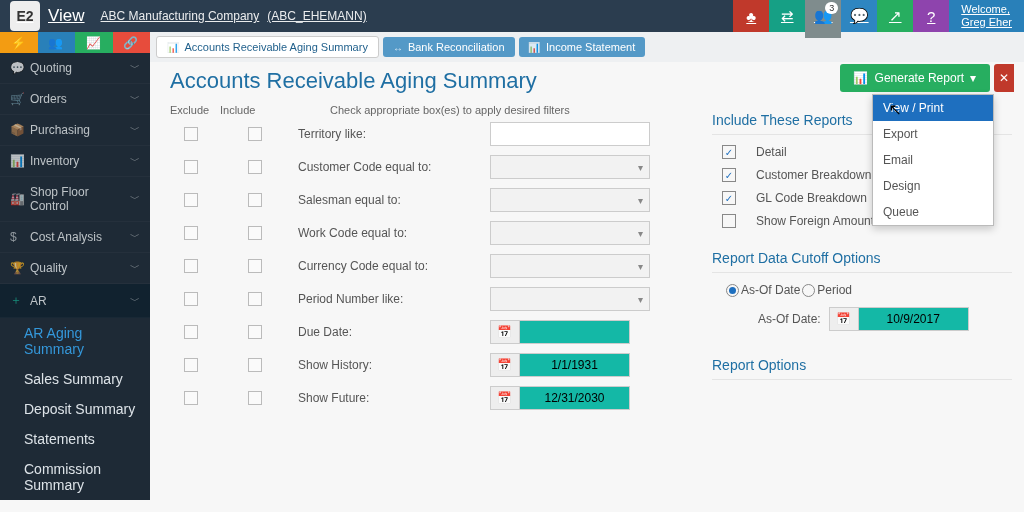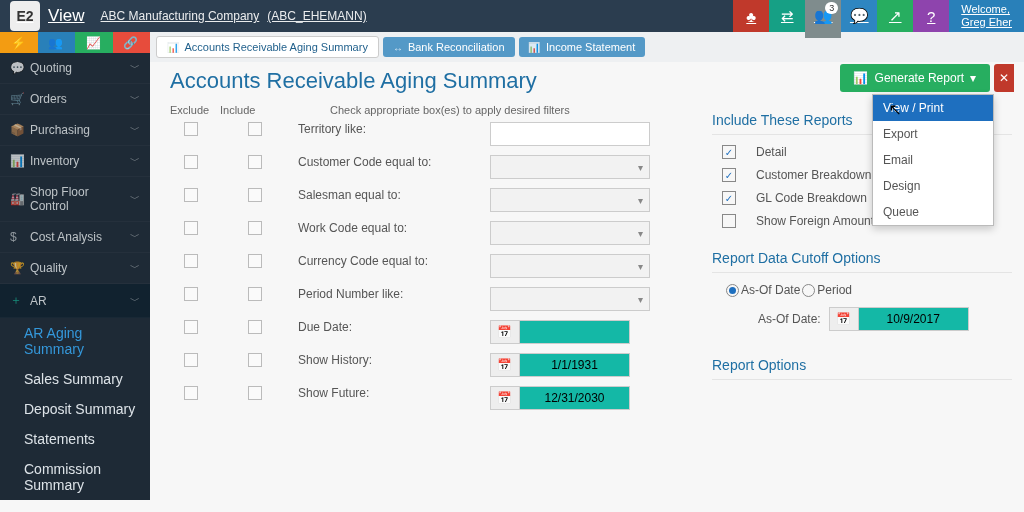--- a/index.html
+++ b/index.html
@@ -48,21 +48,21 @@
 .gen-btn { background:#27ae60; color:#fff; padding:7px 14px; border-radius:3px; font-size:12px; display:flex; align-items:center; gap:6px; cursor:pointer; }
 .gen-close { background:#c0392b; color:#fff; width:20px; border-radius:3px 0 0 3px; display:flex; align-items:center; justify-content:center; }
 .dropdown { position:absolute; right:30px; top:32px; width:122px; background:#fff; border:1px solid #bbb; box-shadow:0 3px 8px rgba(0,0,0,.2); z-index:10; }
 .dd-item { padding:6px 10px; font-size:12px; cursor:pointer; }
 .dd-item.hover { background:#1e6fbf; color:#fff; }
 
 .body-cols { display:flex; gap:20px; }
 .left { flex:1; }
 .hdr-row { display:flex; gap:8px; font-size:11px; color:#666; margin-bottom:6px; }
 .hdr-row .c1{width:42px}.hdr-row .c2{width:42px}.hdr-row .c3{flex:1;margin-left:60px}
-.filter-row { display:flex; align-items:flex-start; gap:22px; margin-bottom:9px; }
+.filter-row { display:flex; align-items:center; gap:22px; margin-bottom:9px; }
 .cb { width:14px; height:14px; border:1px solid #bbb; background:#fafafa; }
 .cb-col { width:42px; display:flex; justify-content:center; }
 .filter-lbl { width:170px; font-size:12px; color:#555; }
 .txt-in { width:160px; height:24px; border:1px solid #ccc; background:#fff; padding:0 6px; }
 .drop-in { width:160px; height:24px; border:1px solid #ccc; background:#f2f2f2; display:flex; align-items:center; justify-content:flex-end; padding-right:6px; color:#888; font-size:10px; }
 .date-grp { display:flex; }
 .date-btn { width:30px; height:24px; border:1px solid #ccc; background:#eee; display:flex; align-items:center; justify-content:center; color:#666; }
 .date-in { width:110px; height:24px; border:1px solid #ccc; border-left:none; text-align:center; font-size:12px; background:#14b8a6; }
 
 .right { width:300px; font-size:12px; }

